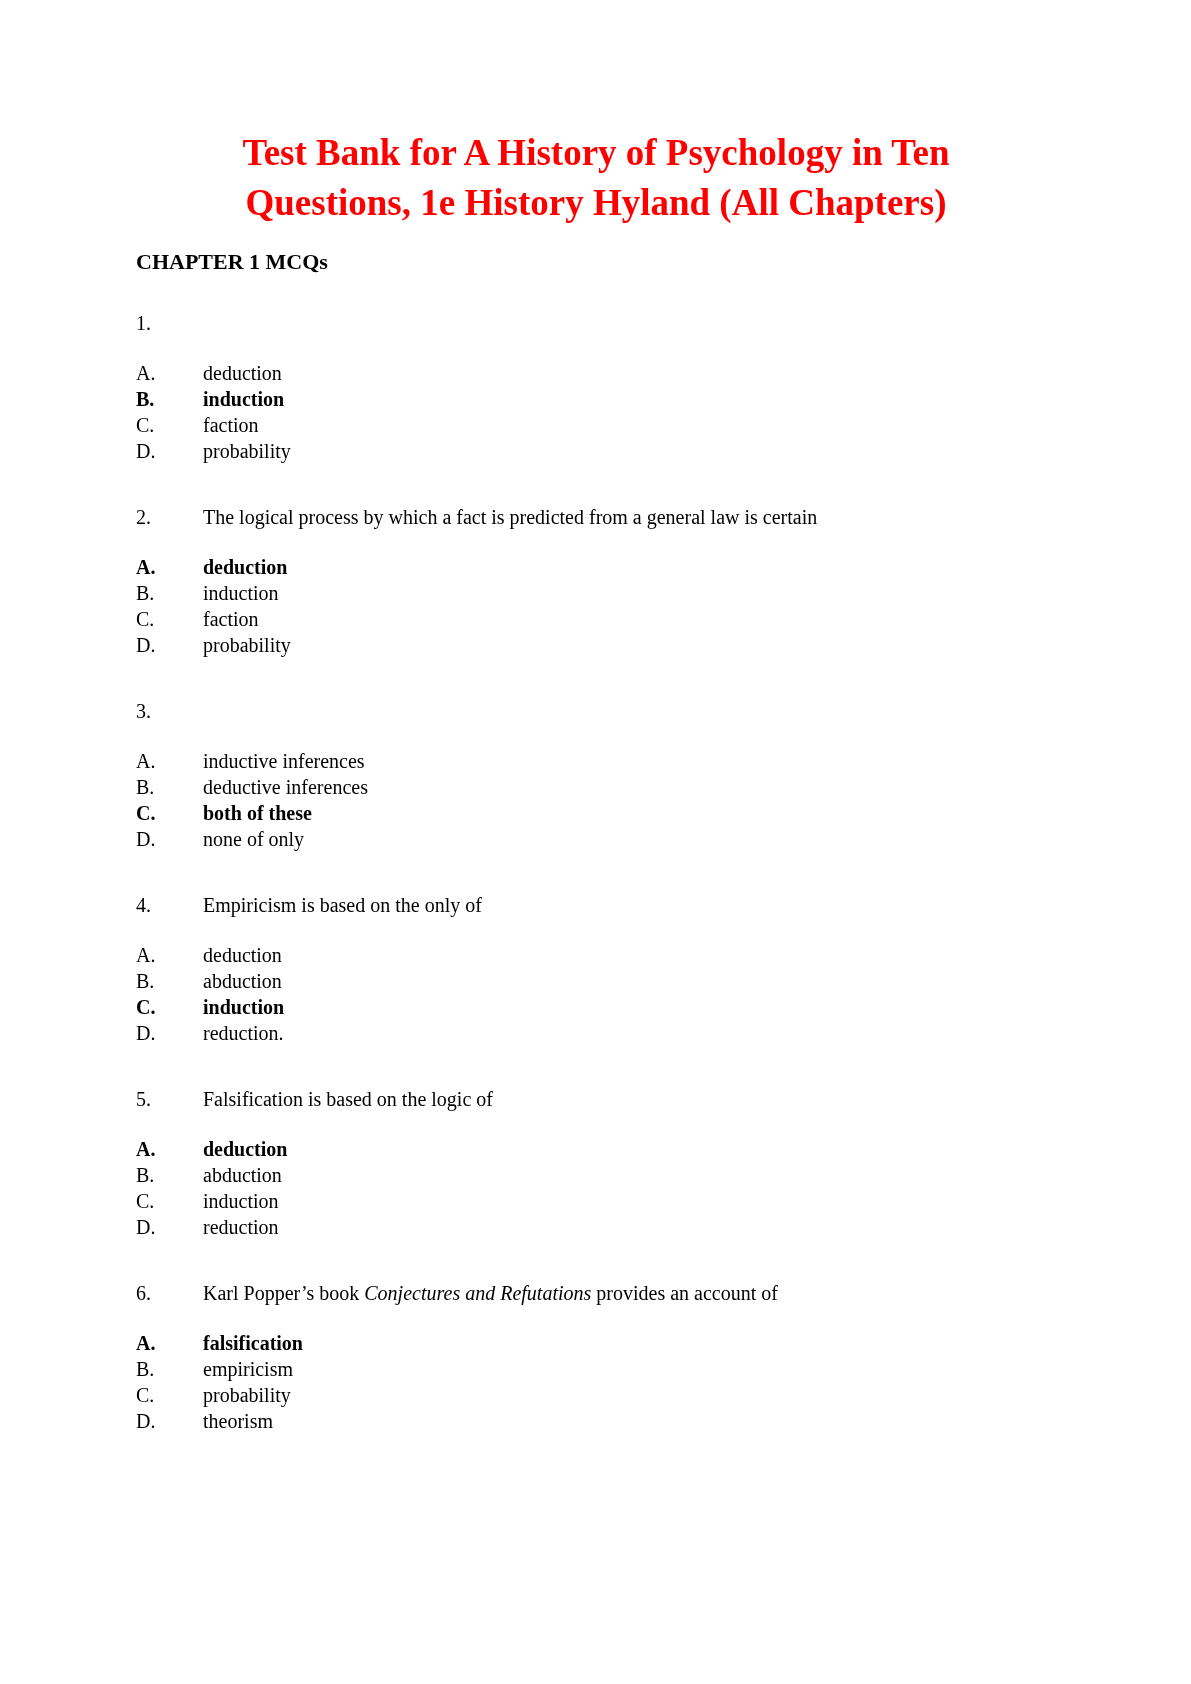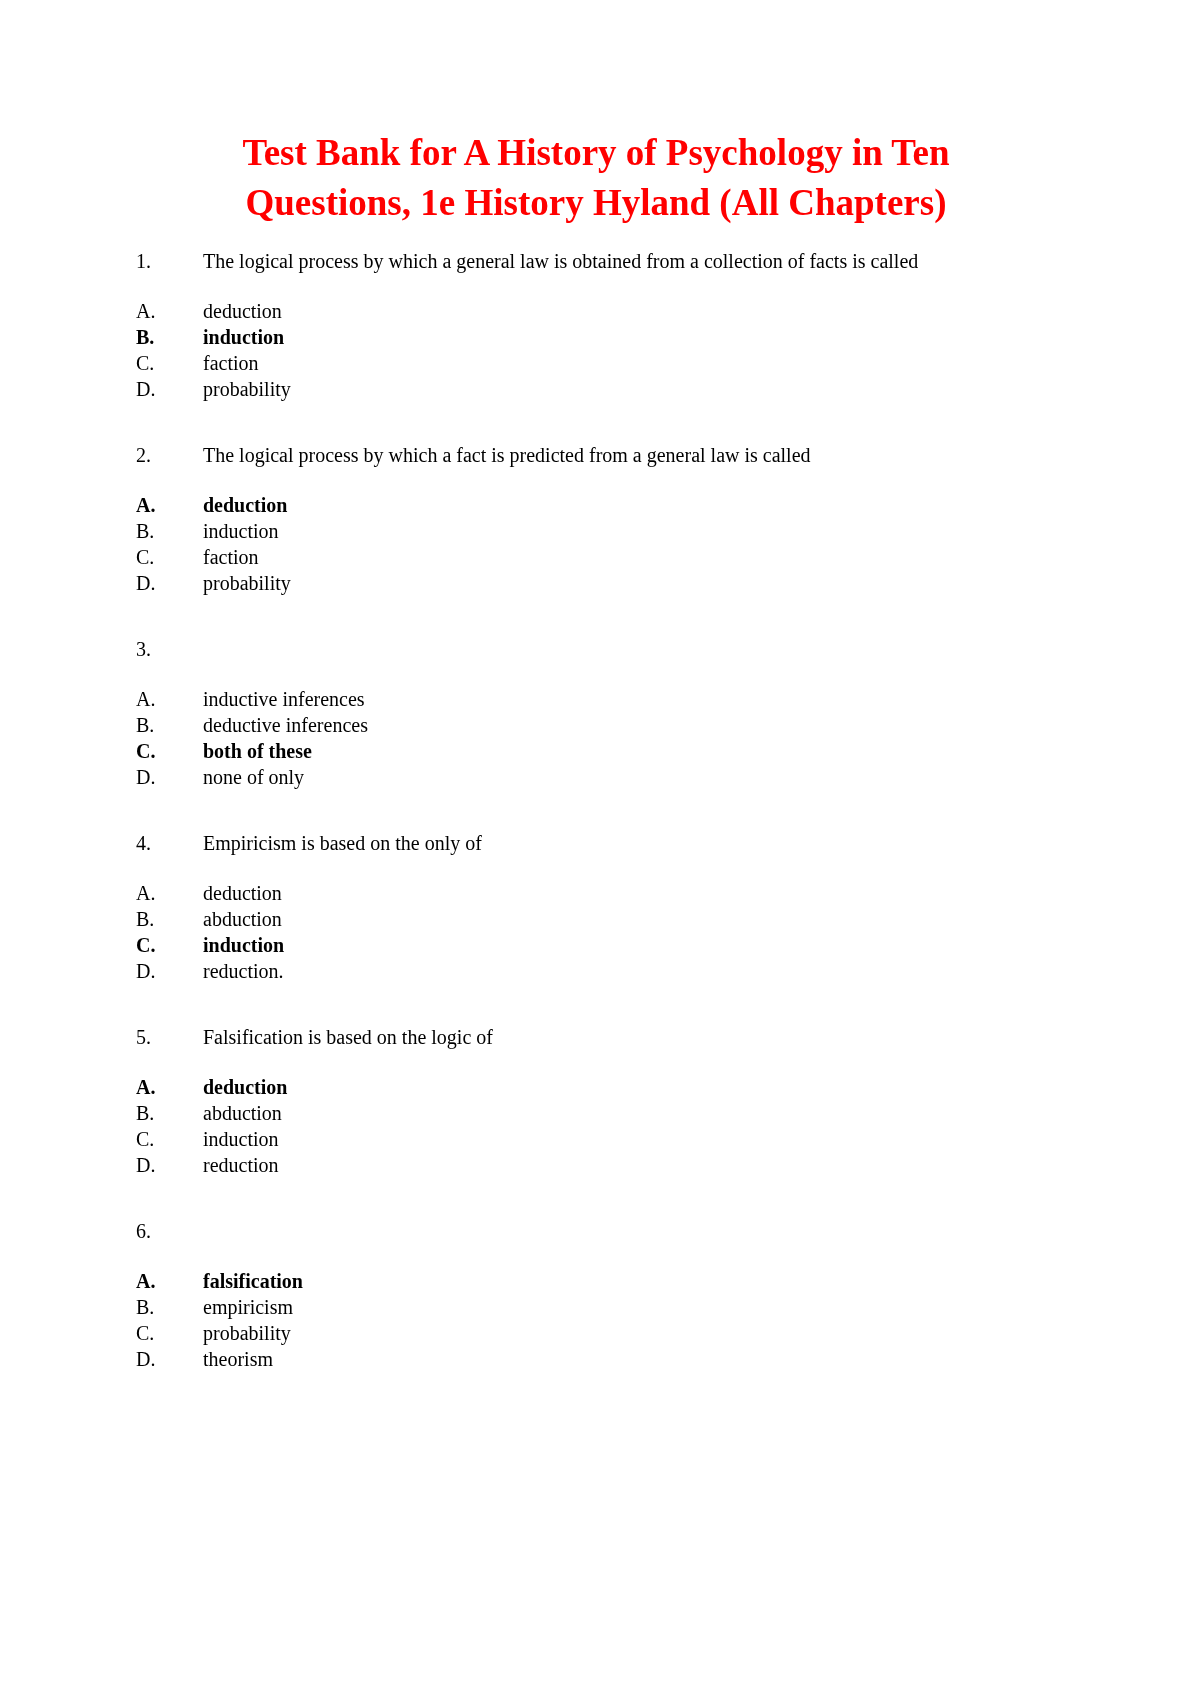--- a/index.html
+++ b/index.html
@@ -43,26 +43,26 @@
 </style>
 </head>
 <body>
 
 <div class="page">
   <h1 class="title" style="color: rgb(255, 0, 0);">
     <span class="title-line">Test Bank for A History of Psychology in Ten</span>
     <span class="title-line">Questions, 1e History Hyland (All Chapters)</span>
   </h1>
 
+  <h2 class="section-heading">CHAPTER 1 MCQs</h2>
 
   <div>
       <div class="question">
         <div class="qrow">
           <span class="col-label">1.</span>
-          <span class="text"><span>The logical process by which a general law is obtained from a collection of facts is called</span><em></em><span></span></span>
         </div>
         <div class="options">
           <div class="orow">
             <span class="col-label">A.</span>
             <span class="text">deduction</span>
           </div>
           <div class="orow bold">
             <span class="col-label">B.</span>
             <span class="text">induction</span>
           </div>
@@ -72,21 +72,21 @@
           </div>
           <div class="orow">
             <span class="col-label">D.</span>
             <span class="text">probability</span>
           </div>
         </div>
       </div>
       <div class="question">
         <div class="qrow">
           <span class="col-label">2.</span>
-          <span class="text"><span>The logical process by which a fact is predicted from a general law is called</span><em></em><span></span></span>
+          <span class="text"><span>The logical process by which a fact is predicted from a general law is certain</span><em></em><span></span></span>
         </div>
         <div class="options">
           <div class="orow bold">
             <span class="col-label">A.</span>
             <span class="text">deduction</span>
           </div>
           <div class="orow">
             <span class="col-label">B.</span>
             <span class="text">induction</span>
           </div>
@@ -167,20 +167,21 @@
           </div>
           <div class="orow">
             <span class="col-label">D.</span>
             <span class="text">reduction</span>
           </div>
         </div>
       </div>
       <div class="question">
         <div class="qrow">
           <span class="col-label">6.</span>
+          <span class="text"><span>Karl Popper’s book </span><em>Conjectures and Refutations</em><span> provides an account of</span></span>
         </div>
         <div class="options">
           <div class="orow bold">
             <span class="col-label">A.</span>
             <span class="text">falsification</span>
           </div>
           <div class="orow">
             <span class="col-label">B.</span>
             <span class="text">empiricism</span>
           </div>

